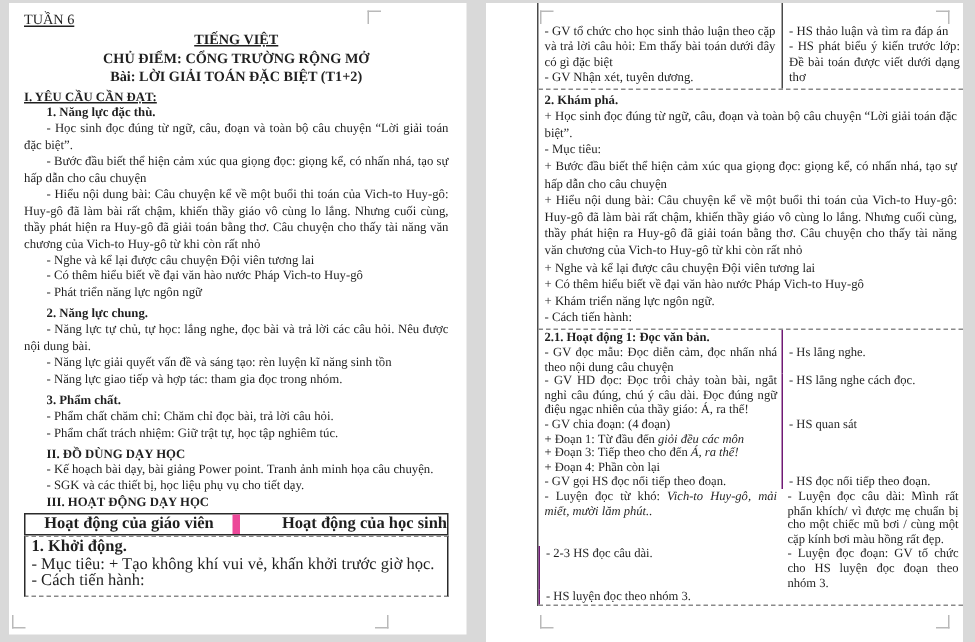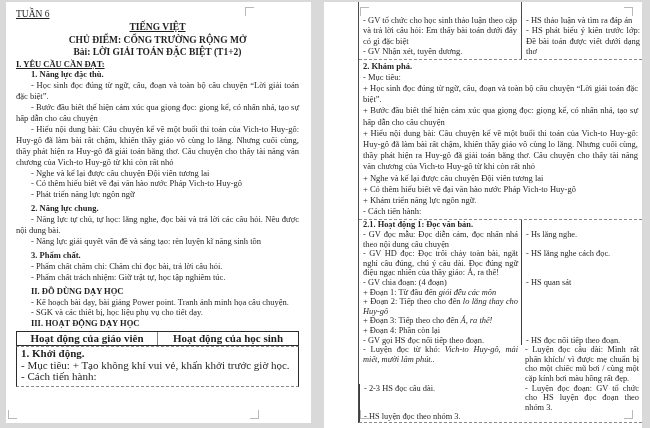--- a/index.html
+++ b/index.html
@@ -20,21 +20,21 @@
   .body-l{font-size:8.5px;line-height:10.9px;text-align:justify;}
   .body-l p{margin:0;text-indent:15px;}
   .h{font-weight:bold;}
   .h.sp{margin-top:3px;}
   .ind{text-indent:15px;}
 
   
   .ltable{margin-top:2px;width:283px;font-size:11px;}
   .lthead{display:flex;border:1px solid #2b2b2b;}
   .lth{width:50%;text-align:center;font-weight:bold;line-height:13px;}
-  .lth + .lth{border-left:1px solid #ec4899;}
+  .lth + .lth{border-left:5px solid #ec4899;text-align:right;}
   .ltbody{border-left:1px solid #2b2b2b;border-right:1px solid #2b2b2b;
           border-top:1px dashed #8a8a8a;border-bottom:1px dashed #8a8a8a;
           padding:1px 4px 3px 4px;line-height:11.6px;text-align:left;}
   .bold{font-weight:bold;}
 
   
   .rtable{position:absolute;left:34px;top:0;width:284px;border-left:1px solid #4a4a4a;box-sizing:border-box;}
   .rowA{display:flex;border-bottom:1px dashed #8a8a8a;}
   .rowA .gv-col{width:162px;box-sizing:border-box;padding:13px 4px 2px 4px;}
   .rowA .hs-col{flex:1;border-left:1px solid #4a4a4a;box-sizing:border-box;padding:13px 2px 2px 4px;}
@@ -69,20 +69,21 @@
     <div class="h ind">1. Năng lực đặc thù.</div>
     <p>- Học sinh đọc đúng từ ngữ, câu, đoạn và toàn bộ câu chuyện “Lời giải toán đặc biệt”.</p>
     <p>- Bước đầu biết thể hiện cảm xúc qua giọng đọc: giọng kể, có nhấn nhá, tạo sự hấp dẫn cho câu chuyện</p>
     <p>- Hiểu nội dung bài: Câu chuyện kể về một buổi thi toán của Vich-to Huy-gô: Huy-gô đã làm bài rất chậm, khiến thầy giáo vô cùng lo lắng. Nhưng cuối cùng, thầy phát hiện ra Huy-gô đã giải toán bằng thơ. Câu chuyện cho thấy tài năng văn chương của Vich-to Huy-gô từ khi còn rất nhỏ</p>
     <p>- Nghe và kể lại được câu chuyện Đội viên tương lai</p>
     <p>- Có thêm hiểu biết về đại văn hào nước Pháp Vich-to Huy-gô</p>
     <p>- Phát triển năng lực ngôn ngữ</p>
     <div class="h ind sp">2. Năng lực chung.</div>
     <p>- Năng lực tự chủ, tự học: lắng nghe, đọc bài và trả lời các câu hỏi. Nêu được nội dung bài.</p>
     <p>- Năng lực giải quyết vấn đề và sáng tạo: rèn luyện kĩ năng sinh tồn</p>
+    <p>- Năng lực giao tiếp và hợp tác: tham gia đọc trong nhóm.</p>
     <div class="h ind sp">3. Phẩm chất.</div>
     <p>- Phẩm chất chăm chỉ: Chăm chỉ đọc bài, trả lời câu hỏi.</p>
     <p>- Phẩm chất trách nhiệm: Giữ trật tự, học tập nghiêm túc.</p>
     <div class="h ind sp">II. ĐỒ DÙNG DẠY HỌC</div>
     <p>- Kế hoạch bài dạy, bài giảng Power point. Tranh ảnh minh họa câu chuyện.</p>
     <p>- SGK và các thiết bị, học liệu phụ vụ cho tiết dạy.</p>
     <div class="h ind">III. HOẠT ĐỘNG DẠY HỌC</div>
   </div>
 
   <div class="ltable">
@@ -107,22 +108,22 @@
         <p class="ritem">- GV Nhận xét, tuyên dương.</p>
       </div>
       <div class="hs-col">
         <p class="ritem">- HS thảo luận và tìm ra đáp án</p>
         <p class="ritem">- HS phát biểu ý kiến trước lớp: Đề bài toán được viết dưới dạng thơ</p>
       </div>
     </div>
 
     <div class="rowB">
       <div class="bold">2. Khám phá.</div>
+      <p>+ Học sinh đọc đúng từ ngữ, câu, đoạn và toàn bộ câu chuyện “Lời giải toán đặc biệt”.</p>
       <p>- Mục tiêu:</p>
-      <p>+ Học sinh đọc đúng từ ngữ, câu, đoạn và toàn bộ câu chuyện “Lời giải toán đặc biệt”.</p>
       <p>+ Bước đầu biết thể hiện cảm xúc qua giọng đọc: giọng kể, có nhấn nhá, tạo sự hấp dẫn cho câu chuyện</p>
       <p>+ Hiểu nội dung bài: Câu chuyện kể về một buổi thi toán của Vich-to Huy-gô: Huy-gô đã làm bài rất chậm, khiến thầy giáo vô cùng lo lắng. Nhưng cuối cùng, thầy phát hiện ra Huy-gô đã giải toán bằng thơ. Câu chuyện cho thấy tài năng văn chương của Vich-to Huy-gô từ khi còn rất nhỏ</p>
       <p>+ Nghe và kể lại được câu chuyện Đội viên tương lai</p>
       <p>+ Có thêm hiểu biết về đại văn hào nước Pháp Vich-to Huy-gô</p>
       <p>+ Khám triển năng lực ngôn ngữ.</p>
       <p>- Cách tiến hành:</p>
     </div>
 
     <div class="rowC">
       <div class="gv-cell bold">2.1. Hoạt động 1: Đọc văn bản.</div>
@@ -132,21 +133,20 @@
       <div class="hs-cell">- Hs lắng nghe.</div>
 
       <div class="gv-cell">- GV HD đọc: Đọc trôi chảy toàn bài, ngắt nghỉ câu đúng, chú ý câu dài. Đọc đúng ngữ điệu ngạc nhiên của thầy giáo: Á, ra thế!</div>
       <div class="hs-cell">- HS lắng nghe cách đọc.</div>
 
       <div class="gv-cell">- GV chia đoạn: (4 đoạn)</div>
       <div class="hs-cell">- HS quan sát</div>
 
       <div class="gv-cell">
         <div><span>+ Đoạn 1: Từ đầu đến </span><span class="em">giỏi đều các môn</span></div>
-        <div><span>+ Đoạn 2: Tiếp theo cho đến </span><span class="em">lo lắng thay cho Huy-gô</span></div>
         <div><span>+ Đoạn 3: Tiếp theo cho đến </span><span class="em">Á, ra thế!</span></div>
         <div><span>+ Đoạn 4: Phần còn lại</span><span class="em"></span></div>
       </div>
       <div class="hs-cell"></div>
 
       <div class="gv-cell">- GV gọi HS đọc nối tiếp theo đoạn.</div>
       <div class="hs-cell">- HS đọc nối tiếp theo đoạn.</div>
 
       <div class="gv-cell"><span>- Luyện đọc từ khó: </span><span class="em">Vich-to Huy-gô, mải miết, mười lăm phút..</span></div>
 

